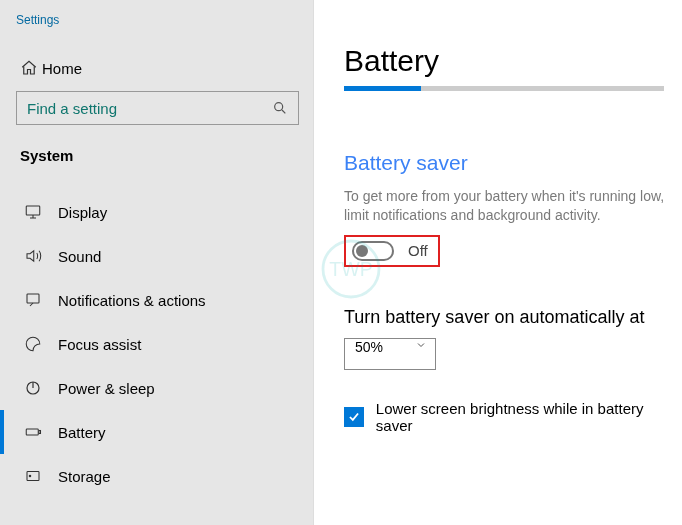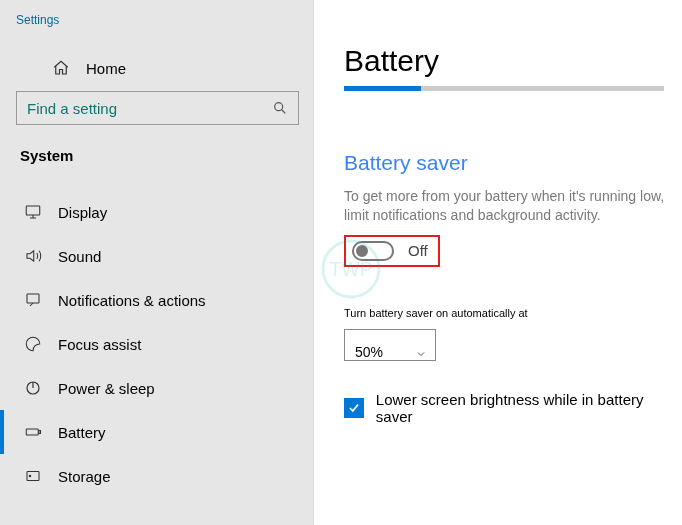--- a/index.html
+++ b/index.html
@@ -29,22 +29,21 @@
     border-right: 1px solid #ddd;
   }
   .app-title {
     font-size: 12px;
     padding: 13px 0 0 16px;
     color: #0369a1;
   }
   .home-row {
     display: flex; align-items: center;
     padding: 32px 0 0 20px;
-    gap: 16px;
-    margin-left: 32px;
+    gap: 4px;
   }
   .home-row .label { font-size: 15px; }
   .search-box {
     margin: 14px 14px 0 16px;
     border: 1px solid #999;
     height: 34px;
     display: flex; align-items: center;
     padding: 0 10px;
     justify-content: space-between;
     background: #e6e6e6;
@@ -110,26 +109,26 @@
   }
   .toggle {
     width: 42px; height: 20px; border: 2px solid #777; border-radius: 12px;
     position: relative; background: #fff;
   }
   .toggle::after {
     content:""; position:absolute; left:2px; top:2px;
     width: 12px; height: 12px; border-radius:50%; background:#777;
   }
   .toggle-label { font-size: 15px; color:#444; }
-  .auto-label { font-size: 11px; margin-top: 40px; }
+  .auto-label { font-size: 18px; margin-top: 40px; }
   .dropdown {
     margin-top: 10px;
     width: 92px; height: 32px;
     border: 1px solid #888;
-    display: flex; align-items: flex-end; justify-content: space-between;
+    display: flex; align-items: flex-start; justify-content: space-between;
     padding: 0 8px 0 10px;
   }
   .dropdown span:first-child { font-size: 14px; }
   .check-row {
     display:flex; align-items:center; gap: 12px;
     margin-top: 30px; font-size: 15px;
   }
   .checkbox {
     width: 20px; height: 20px; background:#0078d7;
     display:flex; align-items:center; justify-content:center;

